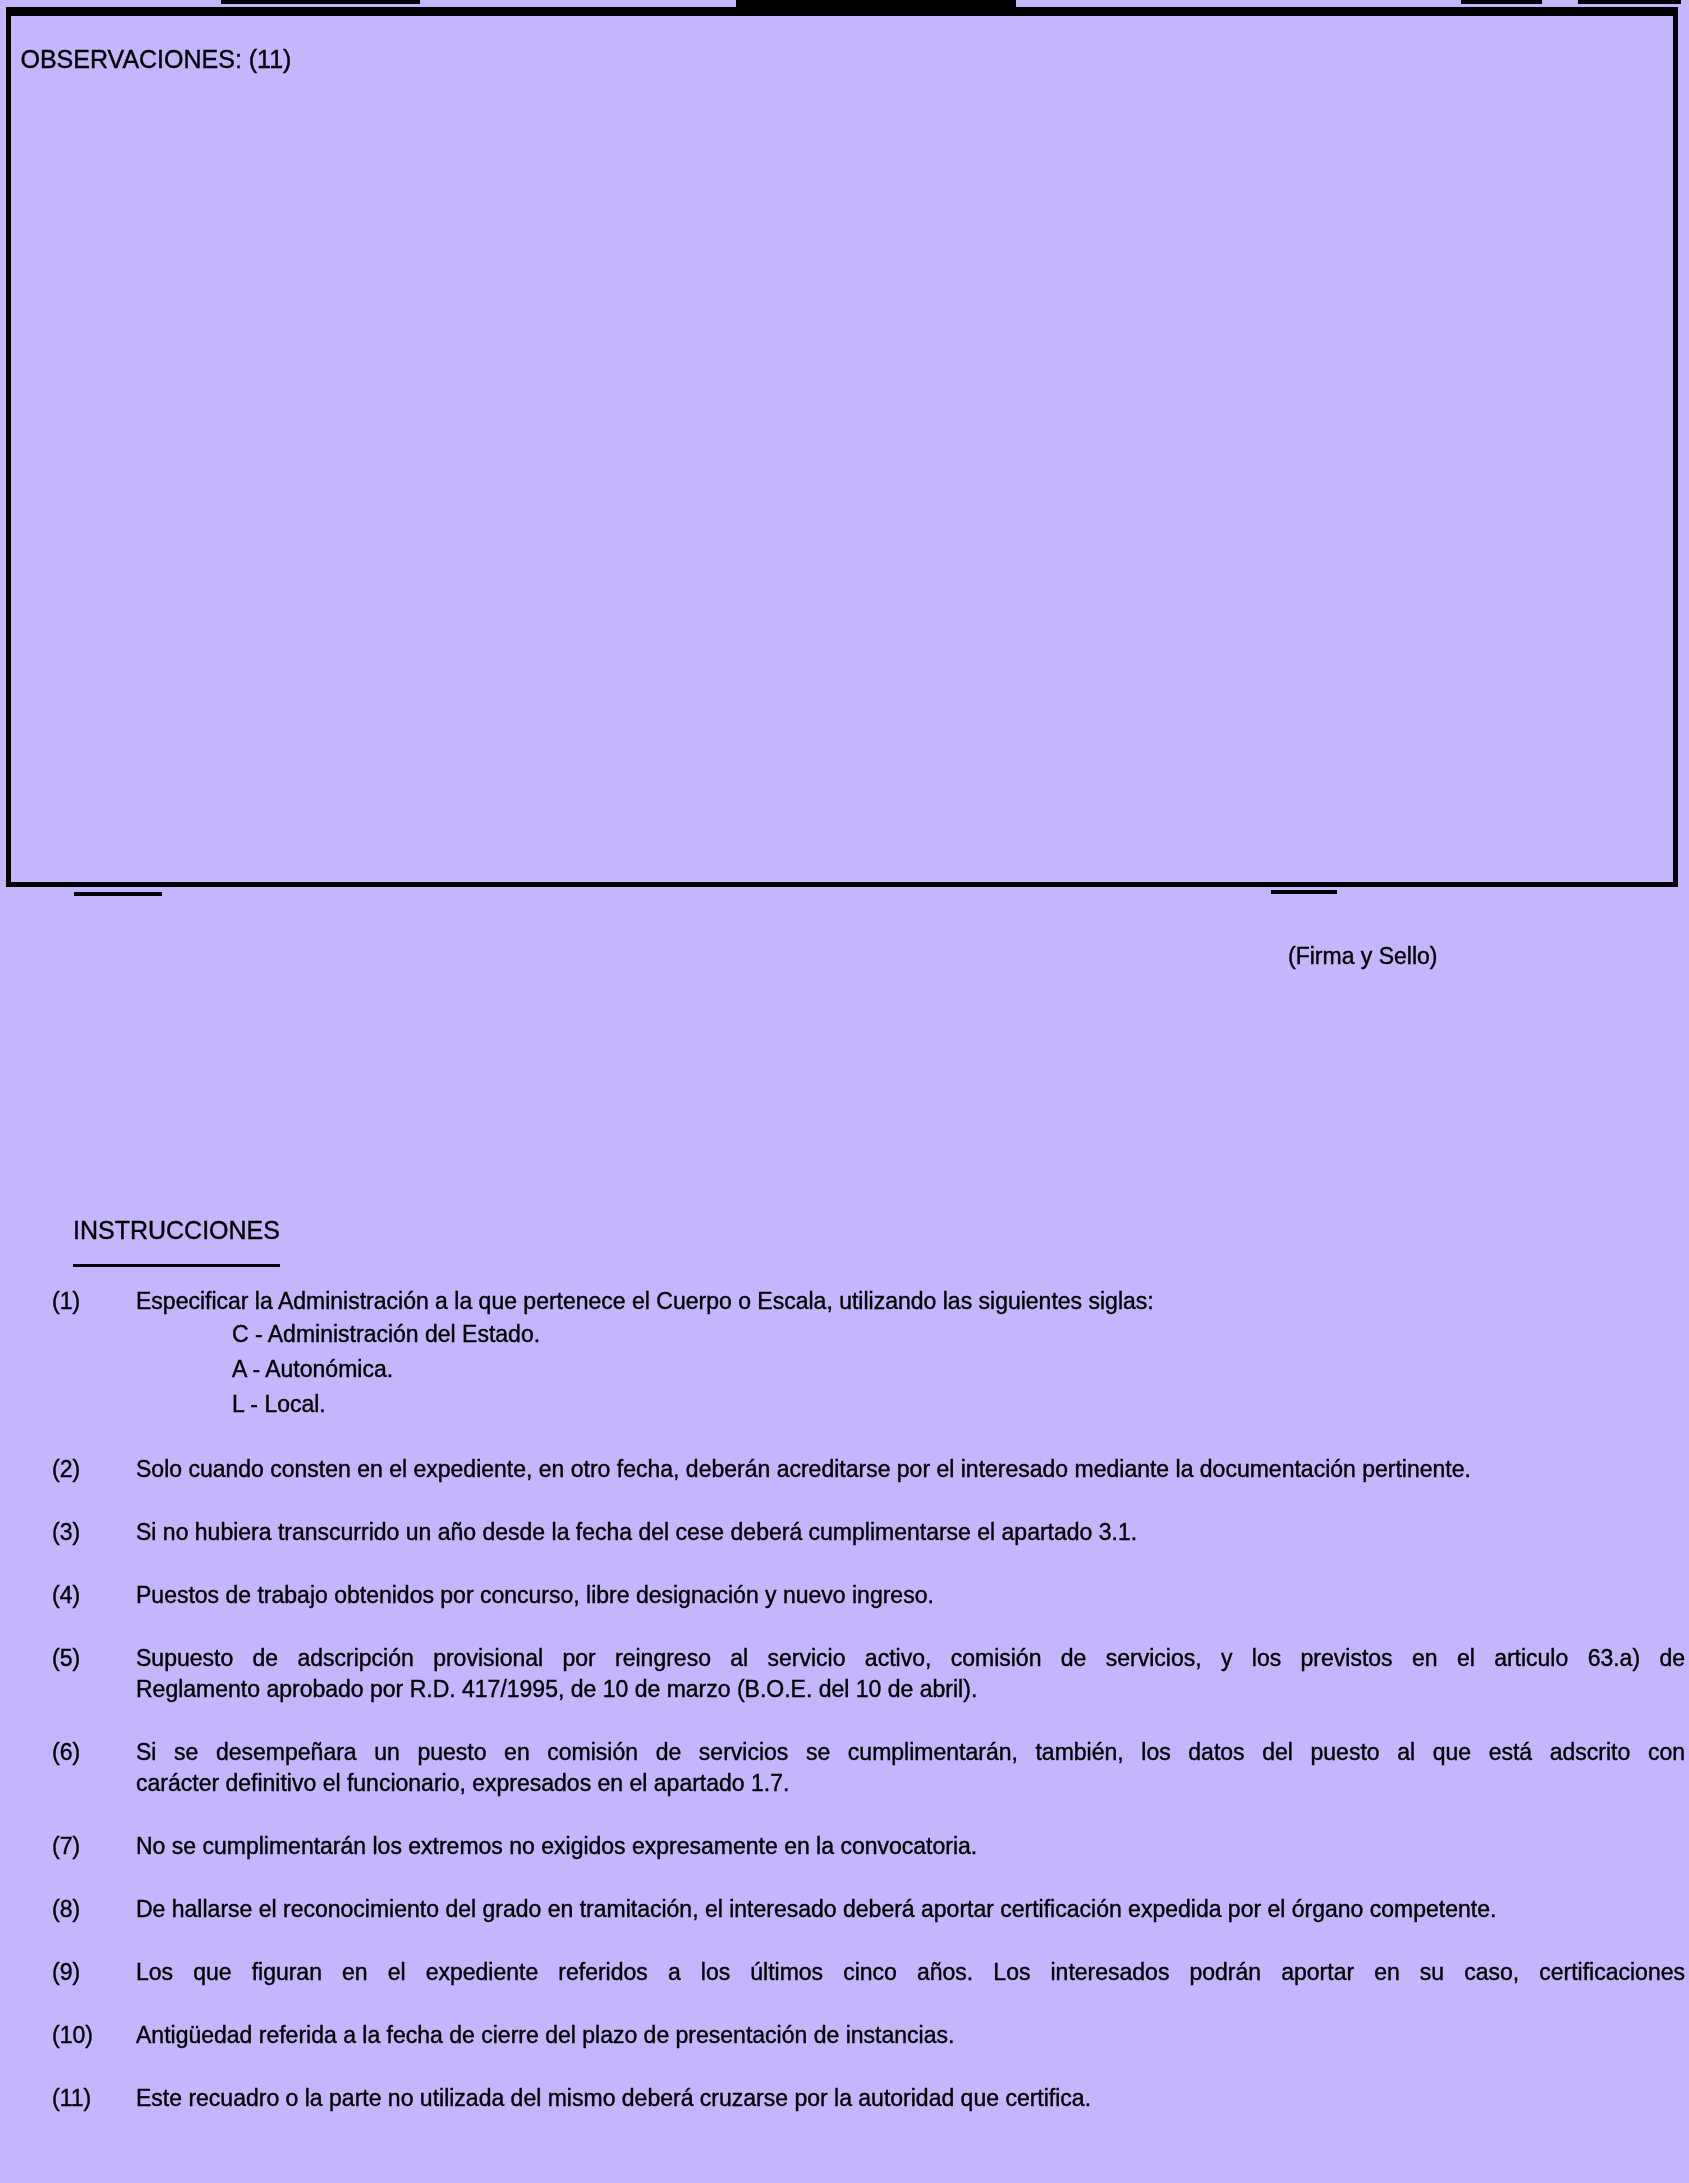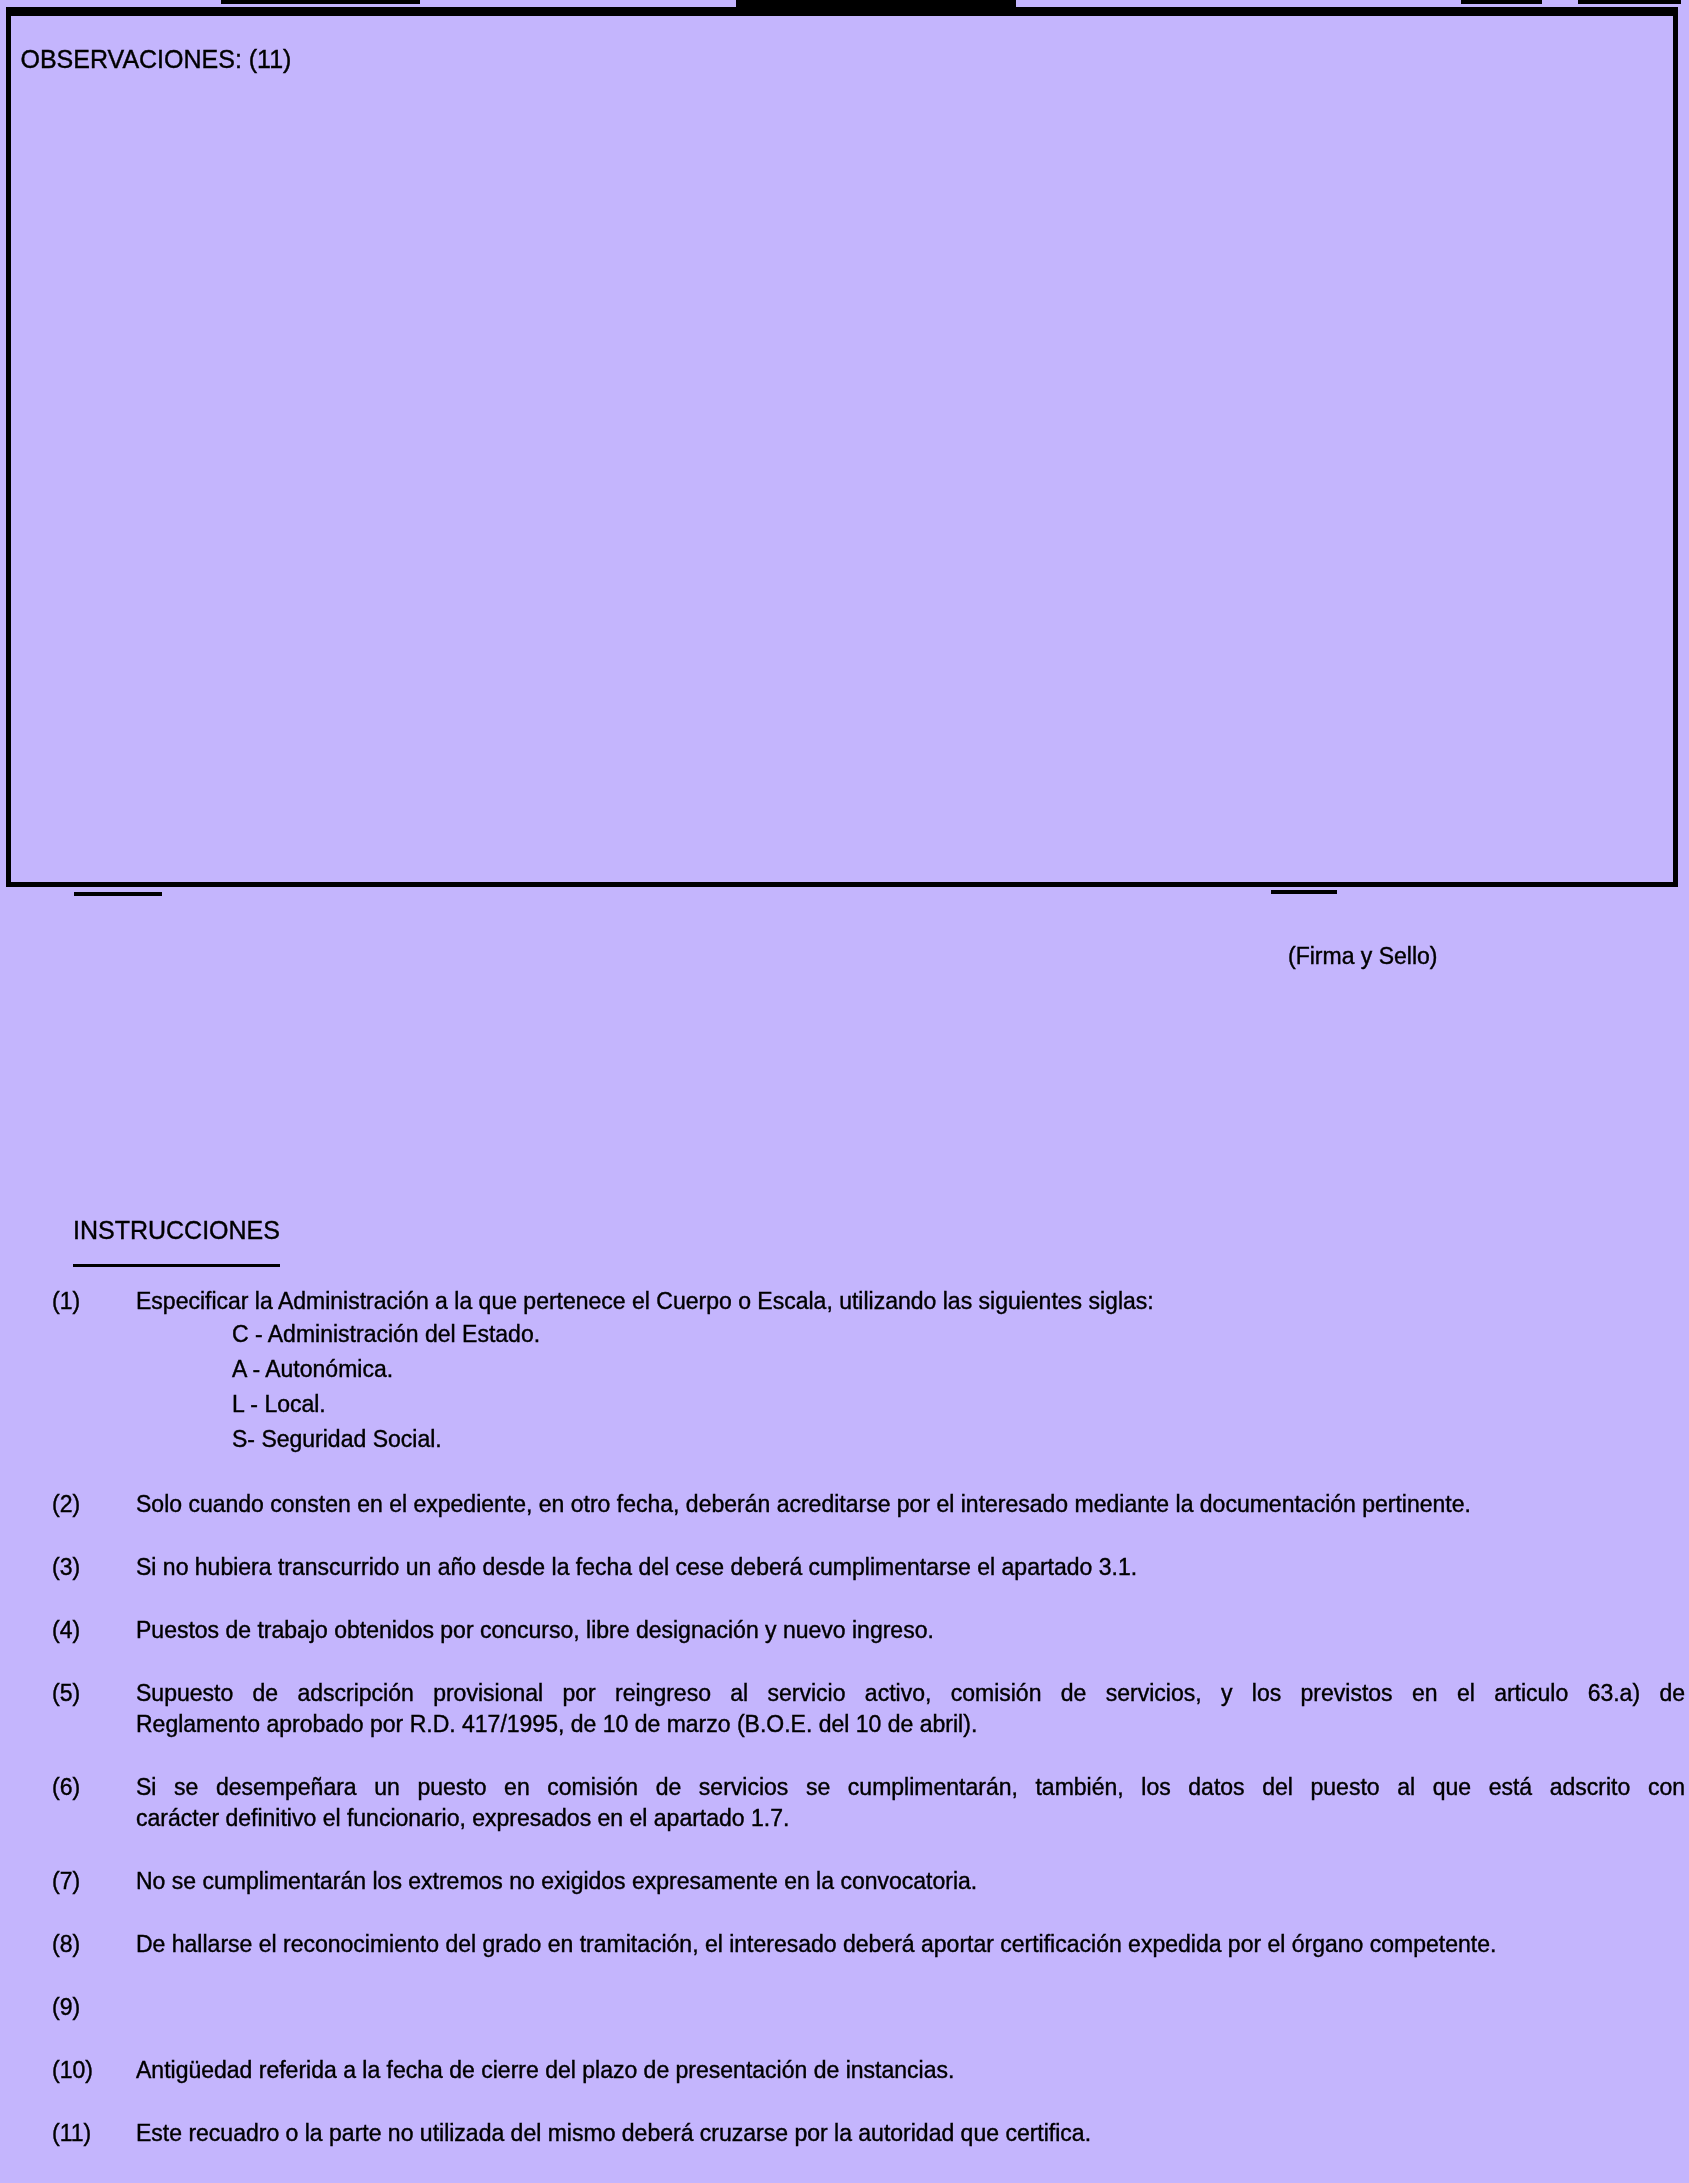--- a/index.html
+++ b/index.html
@@ -84,21 +84,20 @@
   <div class="instructions-heading">INSTRUCCIONES</div>
 
   <div class="instructions-list">
       <div class="item">
         <div class="num">(1)</div>
         <div class="itext">
           <div class="line">Especificar la Administración a la que pertenece el Cuerpo o Escala, utilizando las siguientes siglas:</div>
           <div class="line subline">C - Administración del Estado.</div>
           <div class="line subline">A - Autonómica.</div>
           <div class="line subline">L - Local.</div>
-          <div class="line subline">S- Seguridad Social.</div>
         </div>
       </div>
       <div class="item">
         <div class="num">(2)</div>
         <div class="itext">
           <div class="line">Solo cuando consten en el expediente, en otro fecha, deberán acreditarse por el interesado mediante la documentación pertinente.</div>
         </div>
       </div>
       <div class="item">
         <div class="num">(3)</div>
@@ -134,20 +133,21 @@
       </div>
       <div class="item">
         <div class="num">(8)</div>
         <div class="itext">
           <div class="line">De hallarse el reconocimiento del grado en tramitación, el interesado deberá aportar certificación expedida por el órgano competente.</div>
         </div>
       </div>
       <div class="item">
         <div class="num">(9)</div>
         <div class="itext">
+          <div class="line justified">Los que figuran en el expediente referidos a los últimos cinco años. Los interesados podrán aportar en su caso, certificaciones</div>
         </div>
       </div>
       <div class="item">
         <div class="num">(10)</div>
         <div class="itext">
           <div class="line">Antigüedad referida a la fecha de cierre del plazo de presentación de instancias.</div>
         </div>
       </div>
       <div class="item">
         <div class="num">(11)</div>

